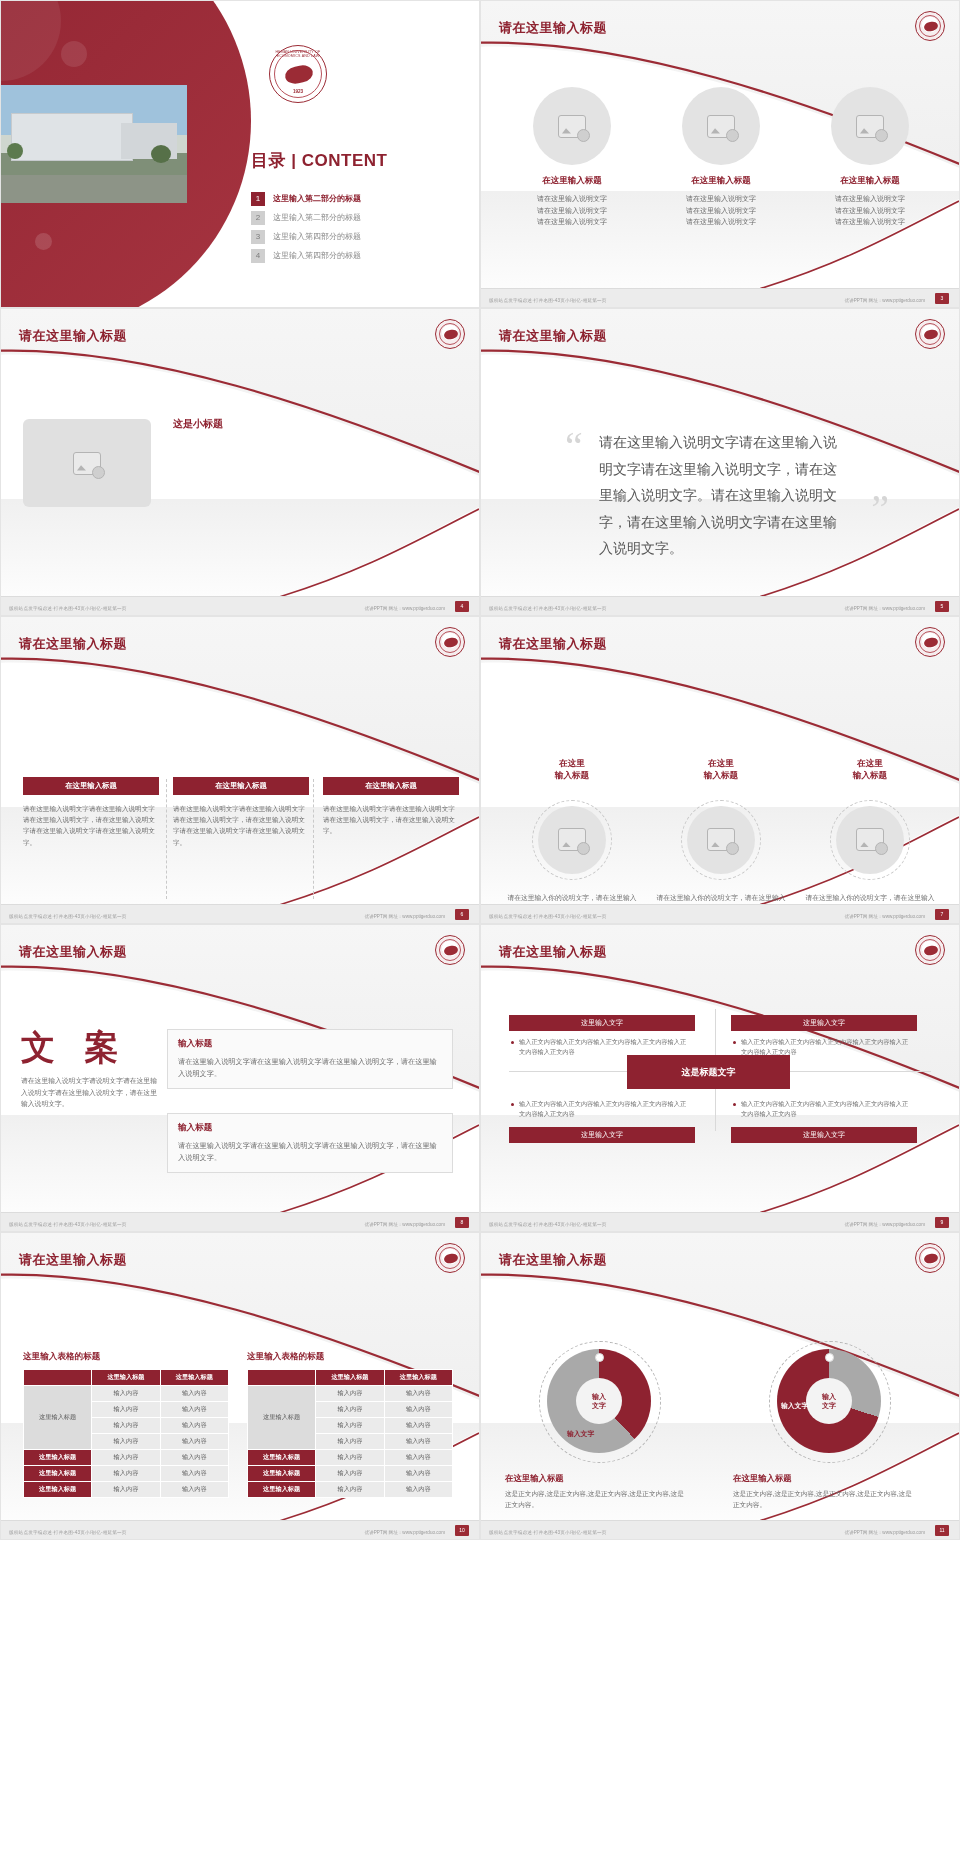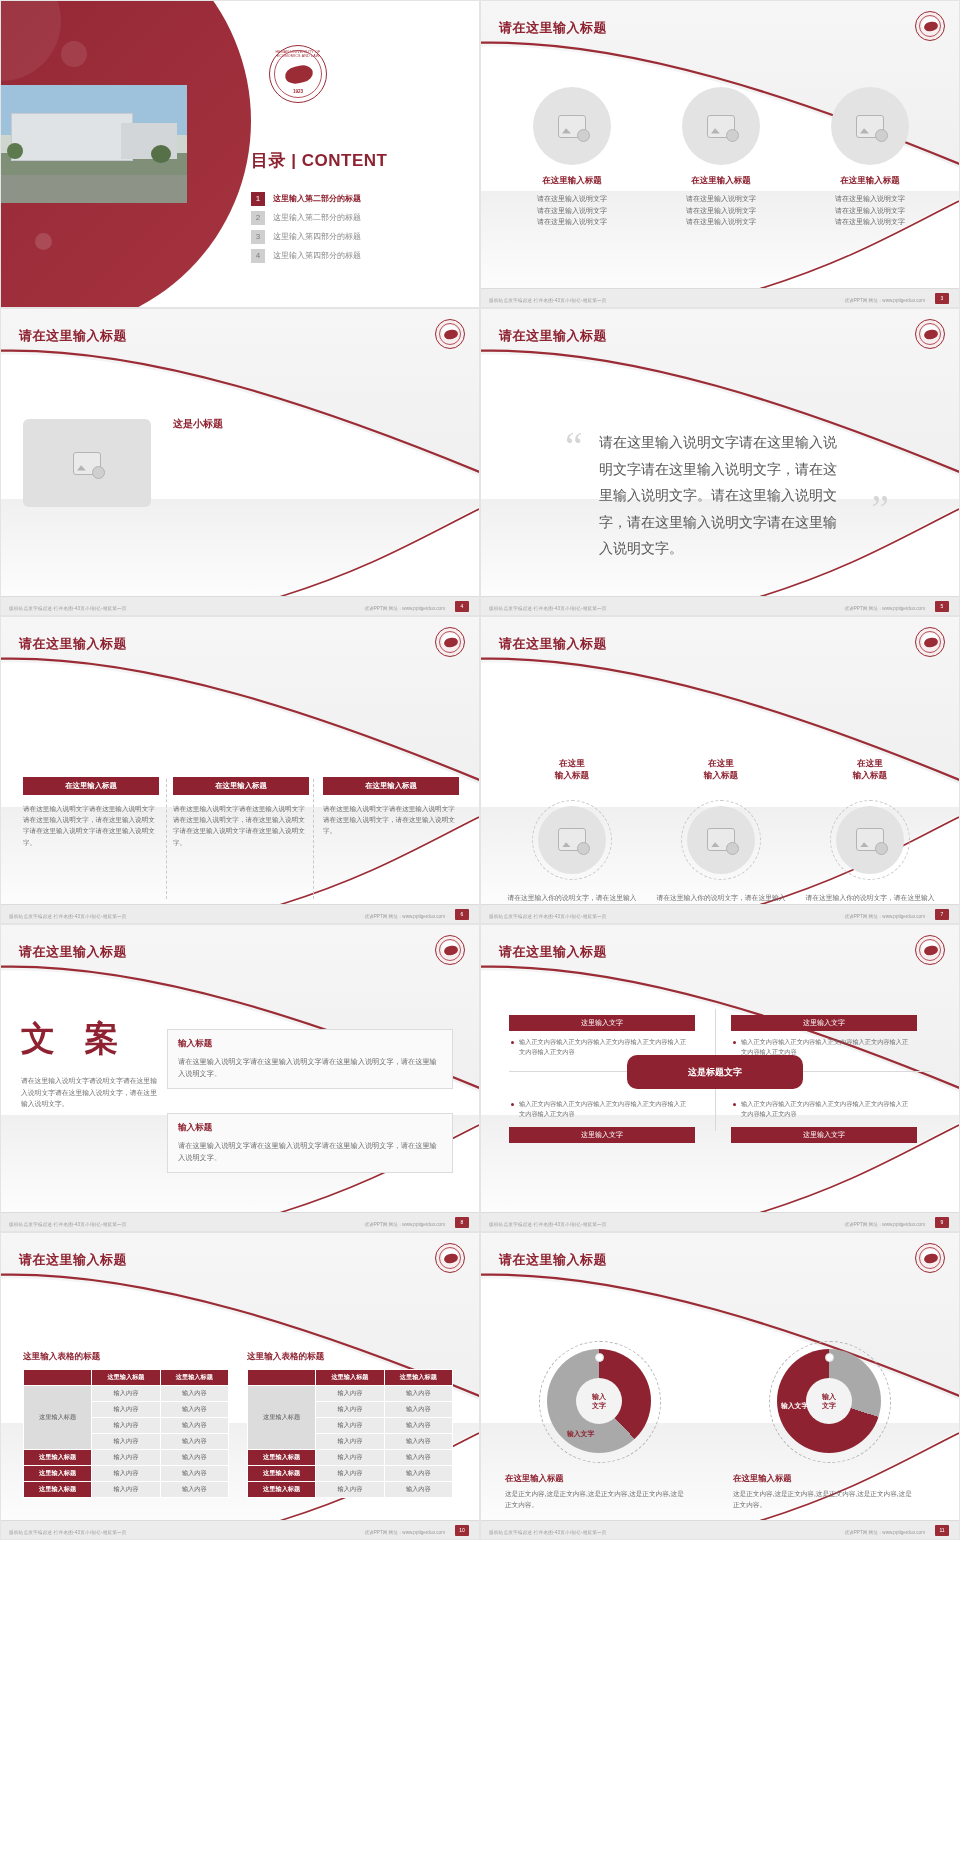--- a/index.html
+++ b/index.html
@@ -91,33 +91,33 @@
 
   
   .c3b{position:absolute;left:24px;top:140px;width:432px;display:flex;justify-content:space-between;}
   .c3b .item{width:134px;text-align:center;}
   .c3b .h{font-size:8.6px;color:#8e2230;font-weight:bold;line-height:1.45;margin-bottom:24px;}
   .c3b .ring{width:68px;height:68px;border-radius:50%;background:#e3e3e3;margin:0 auto;outline:1px dashed #c7c7c7;
              outline-offset:5px;display:flex;align-items:center;justify-content:center;}
   .c3b .p{font-size:6.8px;color:#6a6a6a;line-height:1.7;margin-top:18px;}
 
   
-  .s7-big{position:absolute;left:20px;top:91px;font-size:34px;color:#8e2230;font-weight:bold;letter-spacing:10px;}
+  .s7-big{position:absolute;left:20px;top:100px;font-size:34px;color:#8e2230;font-weight:bold;letter-spacing:10px;}
   .s7-sub{position:absolute;left:20px;top:150px;width:136px;font-size:6.8px;color:#6a6a6a;line-height:1.7;}
   .s7-box{position:absolute;left:166px;width:286px;border:1px solid #dcdcdc;background:#fafafa;padding:8px 10px;box-sizing:border-box;}
   .s7-box .h{font-size:8.6px;color:#8e2230;font-weight:bold;margin-bottom:6px;}
   .s7-box .p{font-size:7.2px;color:#6a6a6a;line-height:1.7;}
 
   
   .s8 .cell{position:absolute;width:186px;}
   .s8 .cap{background:#8e2230;color:#fff;font-size:7px;text-align:center;padding:3px 0;}
   .s8 .li{font-size:6.2px;color:#6a6a6a;line-height:1.6;padding:6px 4px 0 10px;position:relative;}
   .s8 .li:before{content:"";position:absolute;left:2px;top:10px;width:3px;height:3px;border-radius:50%;background:#8e2230;}
-  .s8 .center{position:absolute;left:146px;top:130px;width:176px;height:34px;background:#8e2230;color:#fff;
-              font-size:9px;font-weight:bold;display:flex;align-items:center;justify-content:center;border-radius:10px;}
+  .s8 .center{position:absolute;left:146px;top:130px;width:163px;height:34px;background:#8e2230;color:#fff;
+              font-size:9px;font-weight:bold;display:flex;align-items:center;justify-content:center;border-radius:0;}
   .s8 .hline{position:absolute;left:28px;right:28px;top:146px;height:1px;background:#d9d9d9;}
   .s8 .vline{position:absolute;left:234px;top:84px;height:122px;border-left:1px solid #d9d9d9;}
 
   
   .tbl-wrap{position:absolute;top:118px;width:206px;}
   .tbl-h{font-size:8.6px;color:#8e2230;font-weight:bold;margin-bottom:6px;}
   table.tb{border-collapse:collapse;width:206px;}
   table.tb td,table.tb th{border:1px solid #ffffff;font-size:6.2px;text-align:center;padding:3px 2px;color:#5a5a5a;}
   table.tb th{background:#8e2230;color:#fff;font-weight:bold;}
   table.tb td.side{background:#dcdcdc;color:#555;}

